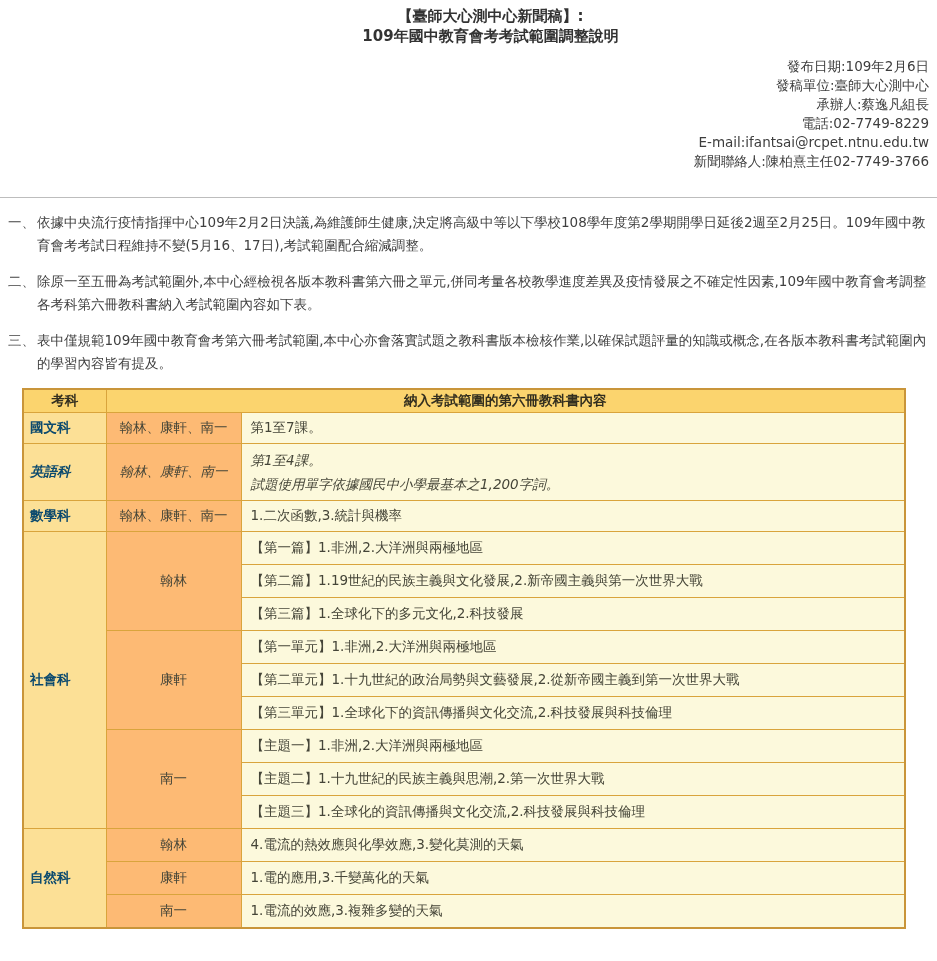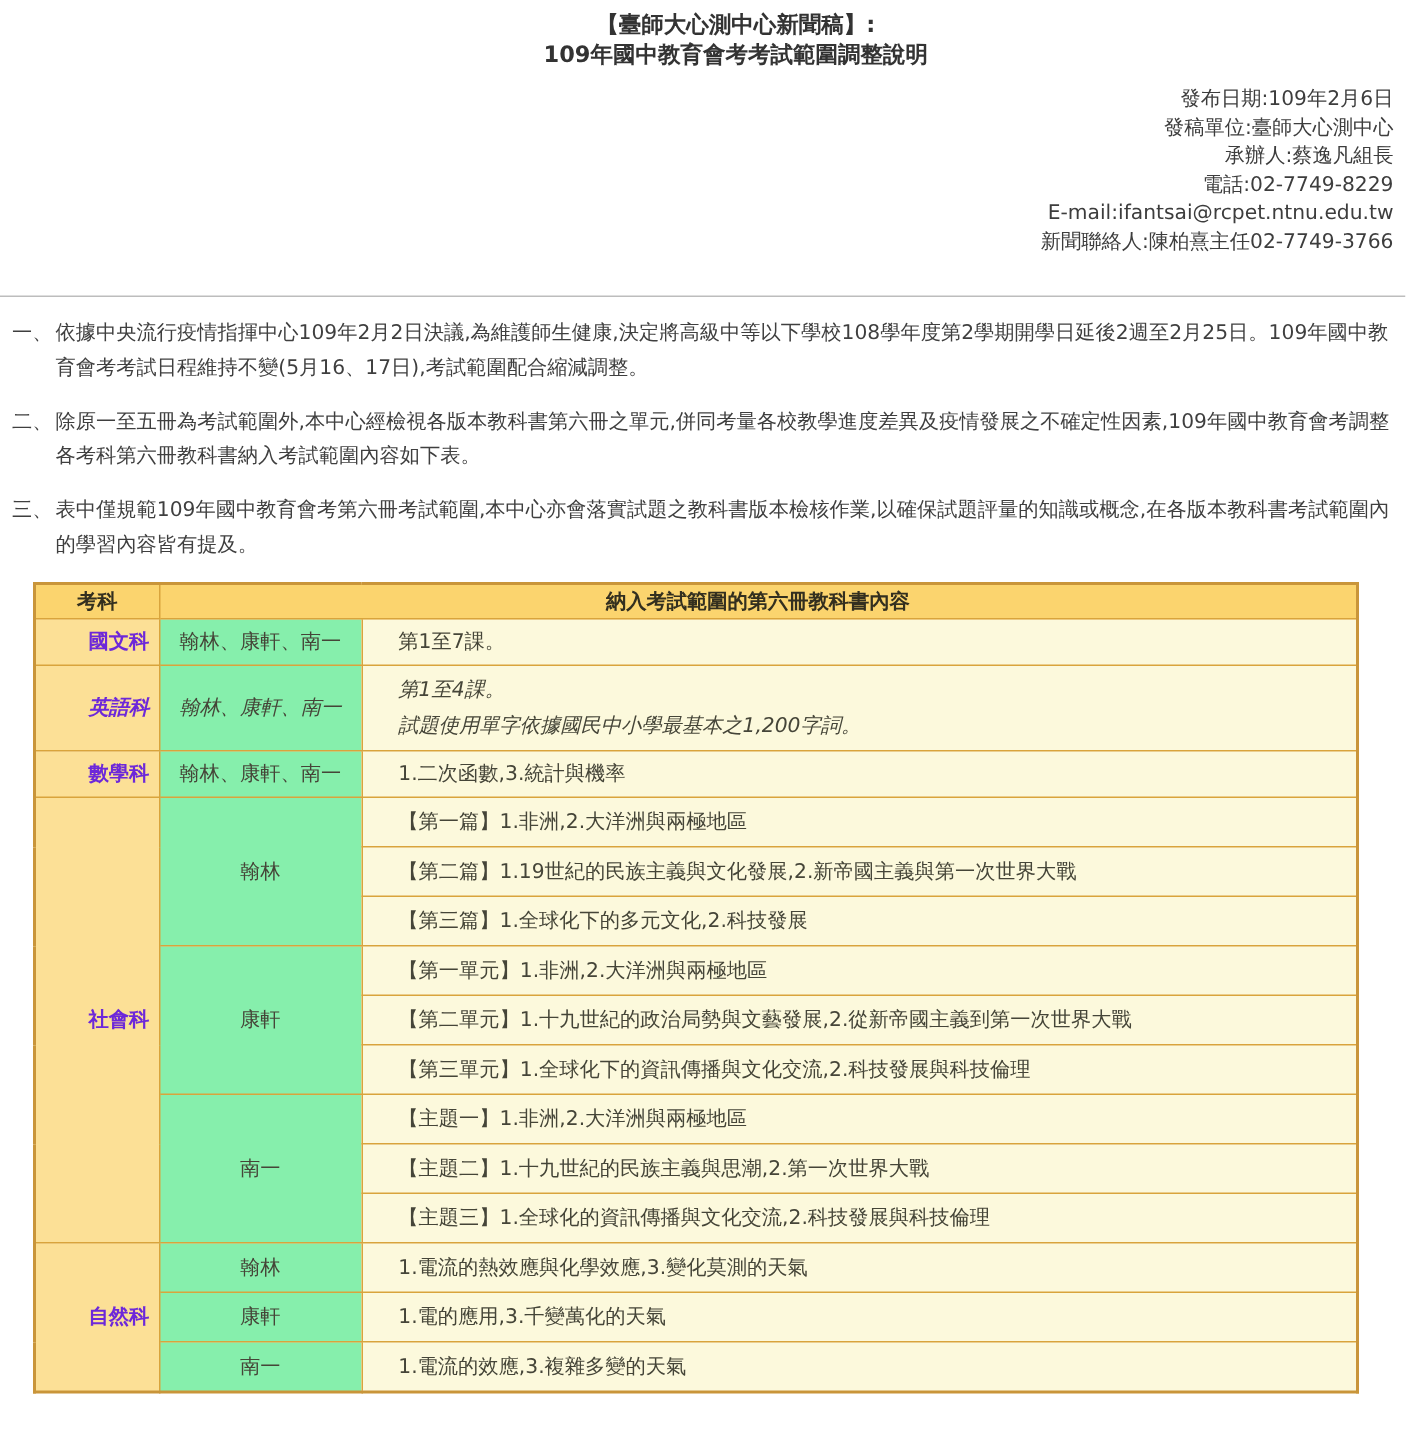--- a/index.html
+++ b/index.html
@@ -61,31 +61,31 @@
   .scope-table thead th {
     background: #FBD46E;
     height: 18px;
     font-weight: bold;
     color: #332f1f;
     text-align: center;
   }
   td.subject-cell {
     background: #FCE096;
     font-weight: bold;
-    text-align: right;
-    color: #6d28d9;
+    text-align: left;
+    color: #0c4a6e;
   }
   td.publisher-cell {
-    background: #86efac;
+    background: #fdba74;
     text-align: center;
   }
   td.content-cell {
     background: #FCF9DC;
     text-align: left;
-    padding-left: 24px;
+    padding-left: 9px;
   }
   tr.h-std { height: 31px; }
   tr.h-en  { height: 57px; font-style: italic; }
   tr.h-sub { height: 33px; }
   .unit-label { font-weight: normal; }
   .en-line { line-height: 24px; }
 </style>
 </head>
 <body>
 
@@ -204,21 +204,21 @@
       </tr>
       <tr class="h-sub">
         <td class="content-cell">
           <span class="unit-label">【主題三】</span><span>1.全球化的資訊傳播與文化交流,2.科技發展與科技倫理</span>
         </td>
       </tr>
 
       <tr class="h-sub">
         <td class="subject-cell" rowspan="3">自然科</td>
         <td class="publisher-cell">翰林</td>
-        <td class="content-cell">1.電流的熱效應與化學效應,3.變化莫測的天氣</td>
+        <td class="content-cell">4.電流的熱效應與化學效應,3.變化莫測的天氣</td>
       </tr>
       <tr class="h-sub">
         <td class="publisher-cell">康軒</td>
         <td class="content-cell">1.電的應用,3.千變萬化的天氣</td>
       </tr>
       <tr class="h-sub">
         <td class="publisher-cell">南一</td>
         <td class="content-cell">1.電流的效應,3.複雜多變的天氣</td>
       </tr>
     </tbody>

